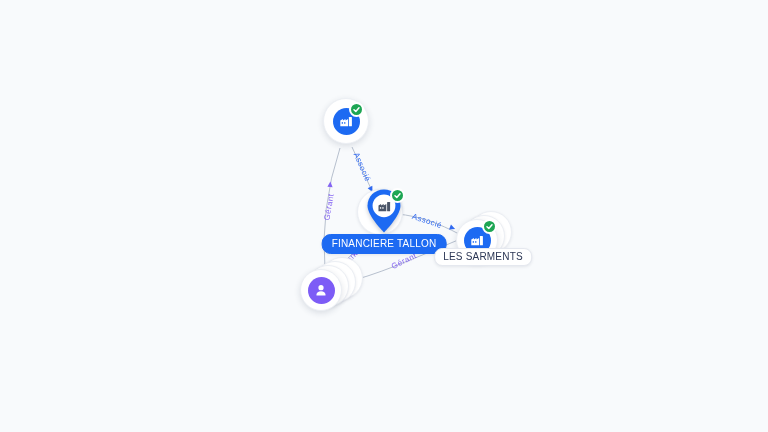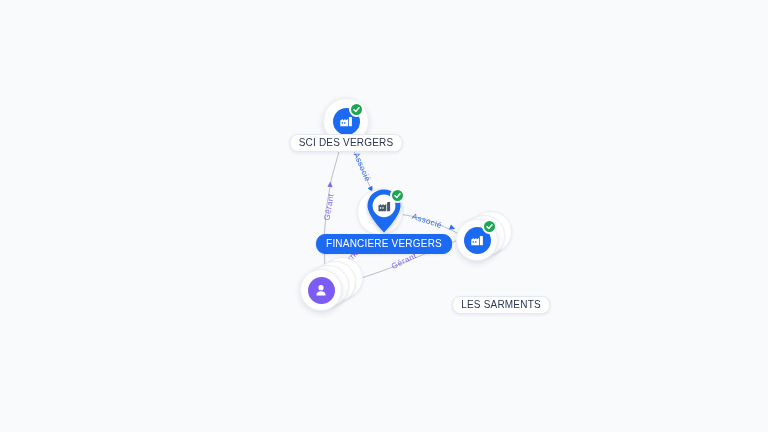--- a/index.html
+++ b/index.html
@@ -61,58 +61,57 @@
         <rect x="2.7" y="8.2" width="1.3" height="1.5" fill="#1d6af2"></rect>
         <rect x="5.1" y="8.2" width="1.3" height="1.5" fill="#1d6af2"></rect>
       </svg>
     </div>
   </div>
   <div class="badge" style="left:349px;top:102px;">
     <svg width="9" height="9" viewBox="0 0 9 9">
       <path d="M2 4.8 L3.8 6.4 L7 2.8" stroke="#fff" stroke-width="1.5" fill="none" stroke-linecap="round" stroke-linejoin="round"></path>
     </svg>
   </div>
-  <div class="pill" style="left:346px;top:143px;">SCI DES VERGERS</div>
 
   <div class="disc d46 back" style="left:357px;top:189px;"></div>
   <svg class="pin" style="left:363px;top:187px;" width="42" height="47" viewBox="0 0 42 47">
     <path d="M21 45.5 C21 45.5 37.5 29 37.5 18.8 C37.5 9.2 30.1 2.5 21 2.5 C11.9 2.5 4.5 9.2 4.5 18.8 C4.5 29 21 45.5 21 45.5 Z" fill="#1d6af2"></path>
     <circle cx="21" cy="18.8" r="11.4" fill="#fff"></circle>
     <g transform="translate(14.2,12)">
       <path d="M1.3 12.2 V6.6 L3.9 4.9 V6.6 L6.5 4.9 V6.6 L9.1 4.9 V12.2 Z" fill="#4a5568"></path>
       <rect x="9.9" y="3" width="3" height="9.2" rx="0.5" fill="#4a5568"></rect>
       <rect x="2.7" y="8.2" width="1.3" height="1.5" fill="#fff"></rect>
       <rect x="5.1" y="8.2" width="1.3" height="1.5" fill="#fff"></rect>
     </g>
   </svg>
   <div class="badge" style="left:390px;top:188px;">
     <svg width="9" height="9" viewBox="0 0 9 9">
       <path d="M2 4.8 L3.8 6.4 L7 2.8" stroke="#fff" stroke-width="1.5" fill="none" stroke-linecap="round" stroke-linejoin="round"></path>
     </svg>
   </div>
-  <div class="pill selected" style="left:384px;top:244px;">FINANCIERE VERGERS</div>
+  <div class="pill selected" style="left:384px;top:244px;">FINANCIERE TALLON</div>
 
   <div class="disc d42 back" style="left:470px;top:211px;"></div>
   <div class="disc d42 back" style="left:463px;top:215px;"></div>
   <div class="disc d42" style="left:456px;top:219px;">
     <div class="inner blue">
       <svg width="14" height="14" viewBox="0 0 14 14">
         <path d="M1.3 12.2 V6.6 L3.9 4.9 V6.6 L6.5 4.9 V6.6 L9.1 4.9 V12.2 Z" fill="#fff"></path>
         <rect x="9.9" y="3" width="3" height="9.2" rx="0.5" fill="#fff"></rect>
         <rect x="2.7" y="8.2" width="1.3" height="1.5" fill="#1d6af2"></rect>
         <rect x="5.1" y="8.2" width="1.3" height="1.5" fill="#1d6af2"></rect>
       </svg>
     </div>
   </div>
   <div class="badge" style="left:482px;top:219px;">
     <svg width="9" height="9" viewBox="0 0 9 9">
       <path d="M2 4.8 L3.8 6.4 L7 2.8" stroke="#fff" stroke-width="1.5" fill="none" stroke-linecap="round" stroke-linejoin="round"></path>
     </svg>
   </div>
-  <div class="pill" style="left:501px;top:257px;margin-top:48px;">LES SARMENTS</div>
+  <div class="pill" style="left:483px;top:257px;">LES SARMENTS</div>
 
   <div class="disc d42 back" style="left:321px;top:257px;"></div>
   <div class="disc d42 back" style="left:314px;top:261px;"></div>
   <div class="disc d42 back" style="left:307px;top:265px;"></div>
   <div class="disc d42" style="left:300px;top:269px;">
     <div class="inner purple">
       <svg width="14" height="14" viewBox="0 0 14 14">
         <circle cx="7" cy="4.7" r="2.6" fill="#fff"></circle>
         <path d="M7 8.3 c-2.6 0 -4.6 1.7 -4.6 3.6 0 .4 .3 .6 .7 .6 h7.8 c.4 0 .7 -.2 .7 -.6 0 -1.9 -2 -3.6 -4.6 -3.6 z" fill="#fff"></path>
       </svg>

